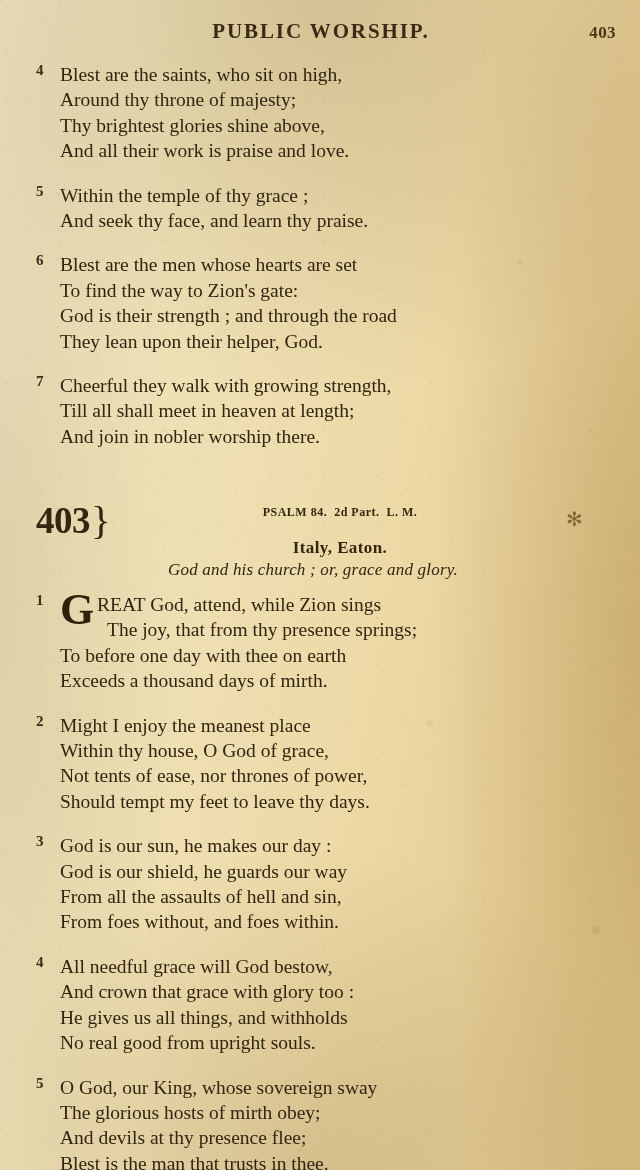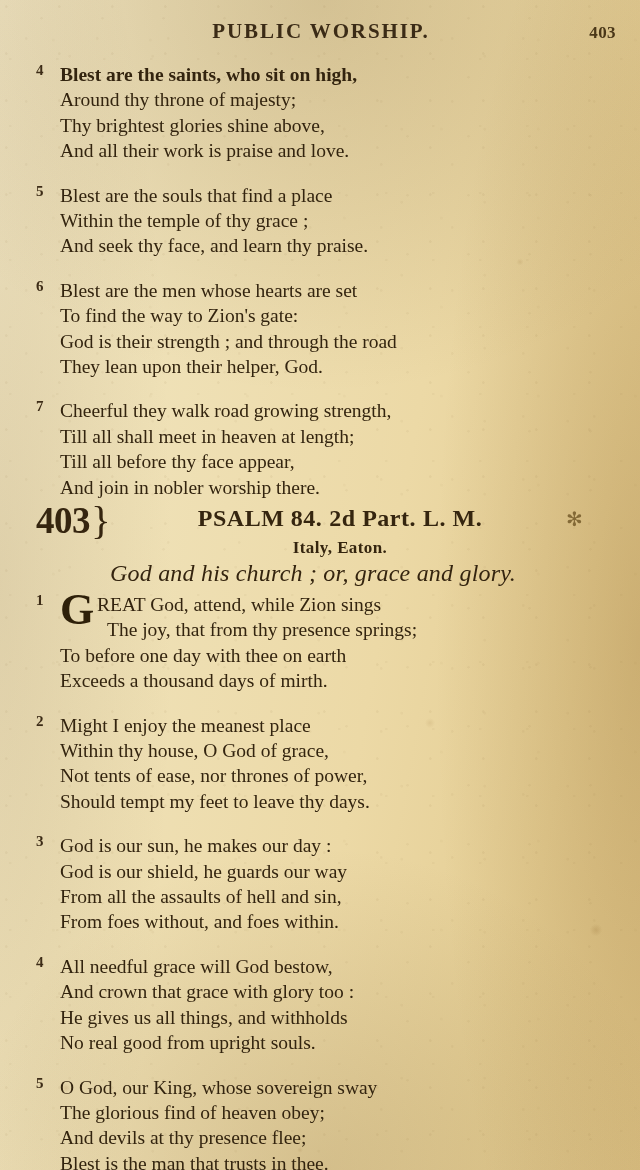--- a/index.html
+++ b/index.html
@@ -103,21 +103,21 @@
     font-weight: bold;
     text-align: left;
     color: #3d2c17;
   }
   .line {
     font-size: 19.5px;
     line-height: 25.4px;
     white-space: nowrap;
     color: #33240f;
   }
-  .line.bold { font-weight: bold; }
+  .line.bold { font-weight: normal; }
 
   .block-upper { position: absolute; top: 62px; left: 0; right: 0; }
   .block-lower { position: absolute; top: 592px; left: 0; right: 0; }
 
   
   .hymn-head {
     position: absolute;
     top: 497px;
     left: 0;
     right: 0;
@@ -141,51 +141,51 @@
     line-height: 0.85;
   }
   .hymn-title-wrap {
     position: absolute;
     left: 150px;
     top: 8px;
     width: 380px;
     text-align: center;
   }
   .hymn-title {
-    font-size: 24px;
+    font-size: 12px;
     font-weight: bold;
     letter-spacing: 0.5px;
     white-space: nowrap;
     color: #35250f;
   }
   .hymn-title .sp { display: inline-block; width: 7px; }
   .hymn-tunes {
     font-size: 17px;
     font-weight: bold;
     letter-spacing: 0.4px;
-    margin-top: 6px;
+    margin-top: 18px;
     color: #35250f;
   }
   .ornament {
     position: absolute;
     left: 566px;
     top: 12px;
     font-size: 20px;
     line-height: 1;
     color: #6d5322;
     opacity: 0.78;
   }
   .hymn-subtitle {
     position: absolute;
     top: 560px;
     left: 0;
     right: 14px;
     text-align: center;
     font-style: italic;
-    font-size: 24px;
+    font-size: 17px;
     letter-spacing: 0.2px;
     color: #34240f;
   }
 
   
   .stanza.dropcap { padding-left: 60px; min-height: 50px; }
   .dropcap .cap {
     position: absolute;
     left: 60px;
     top: -3px;
@@ -216,38 +216,36 @@
       <div class="stanza">
         <span class="num">4</span>
         <div class="line bold">Blest are the saints, who sit on high,</div>
         <div class="line">Around thy throne of majesty;</div>
         <div class="line">Thy brightest glories shine above,</div>
         <div class="line">And all their work is praise and love.</div>
       </div>
 
       <div class="stanza">
         <span class="num">5</span>
-        <div class="line">Blest are the souls that find a place</div>
         <div class="line">Within the temple of thy grace ;</div>
         <div class="line">And seek thy face, and learn thy praise.</div>
       </div>
 
       <div class="stanza">
         <span class="num">6</span>
         <div class="line">Blest are the men whose hearts are set</div>
         <div class="line">To find the way to Zion's gate:</div>
         <div class="line">God is their strength ; and through the road</div>
         <div class="line">They lean upon their helper, God.</div>
       </div>
 
       <div class="stanza">
         <span class="num">7</span>
-        <div class="line">Cheerful they walk road growing strength,</div>
+        <div class="line">Cheerful they walk with growing strength,</div>
         <div class="line">Till all shall meet in heaven at length;</div>
-        <div class="line">Till all before thy face appear,</div>
         <div class="line">And join in nobler worship there.</div>
       </div>
 
     </div>
 
     <div class="hymn-head">
       <div class="hymn-number">
         <span>403</span>
           <span class="brace">}</span>
       </div>
@@ -293,21 +291,21 @@
         <span class="num">4</span>
         <div class="line">All needful grace will God bestow,</div>
         <div class="line">And crown that grace with glory too :</div>
         <div class="line">He gives us all things, and withholds</div>
         <div class="line">No real good from upright souls.</div>
       </div>
 
       <div class="stanza">
         <span class="num">5</span>
         <div class="line">O God, our King, whose sovereign sway</div>
-        <div class="line">The glorious find of heaven obey;</div>
+        <div class="line">The glorious hosts of mirth obey;</div>
         <div class="line">And devils at thy presence flee;</div>
         <div class="line">Blest is the man that trusts in thee.</div>
       </div>
 
     </div>
 
   </div>
 </div>
 
 </body></html>

